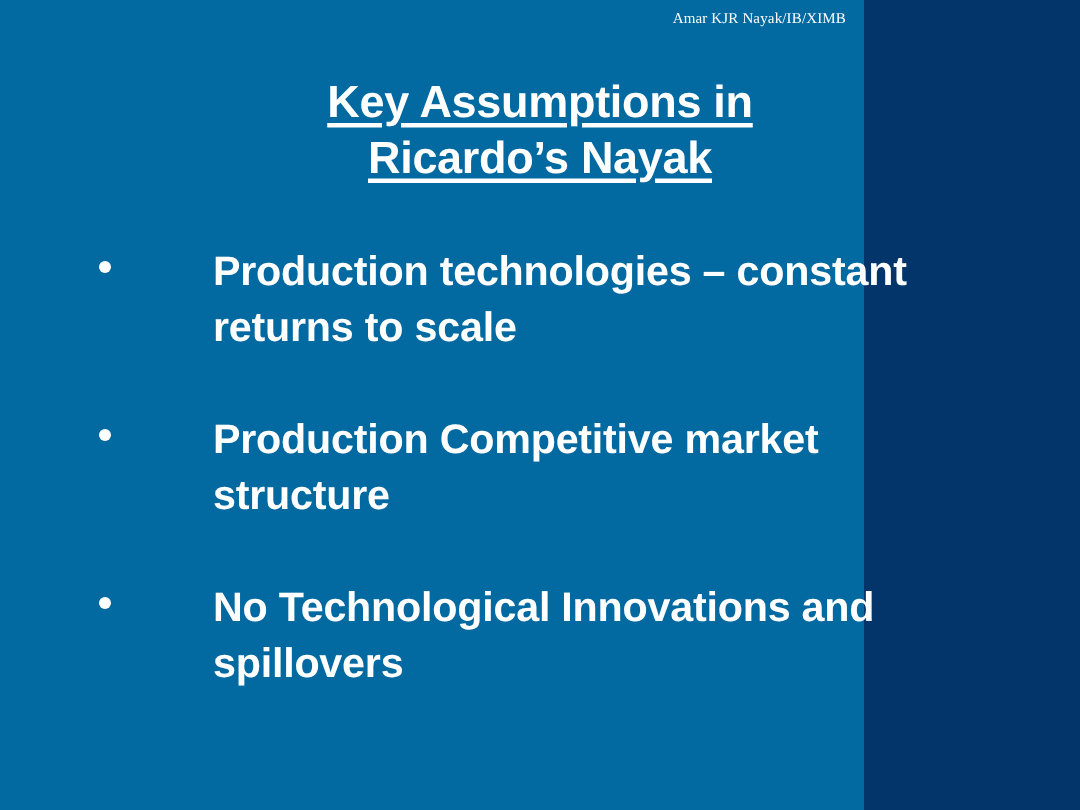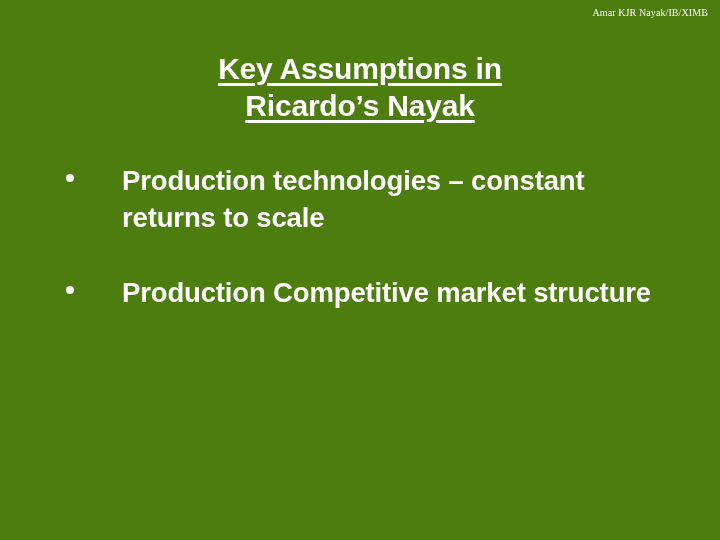--- a/index.html
+++ b/index.html
@@ -8,23 +8,23 @@
   }
   body {
     width: 720px;
     height: 540px;
     background: #03356b;
     font-family: "Liberation Sans", sans-serif;
     overflow: hidden;
   }
   .slide {
     position: relative;
-    width: 720px;
+    width: 576px;
     height: 540px;
-    background: #4d7c0f;
+    background: #0369a1;
     box-sizing: border-box;
   }
   .header-credit {
     position: absolute;
     top: 7px;
     right: 12px;
     font-family: "Liberation Serif", serif;
     font-size: 10px;
     line-height: 12px;
     color: #ffffff;
@@ -56,20 +56,21 @@
   .bullets {
     position: absolute;
     top: 162px;
     left: 0;
     width: 720px;
   }
   .bullet-row {
     position: relative;
     margin-bottom: 38px;
     min-height: 74px;
+    padding-left: 20px;
   }
   .bullet-marker {
     position: absolute;
     left: 66px;
     top: 12px;
     width: 8px;
     height: 8px;
     border-radius: 50%;
     background: #ffffff;
   }
@@ -104,16 +105,20 @@
     <div class="bullet-row">
       <span class="bullet-marker"></span>
       <p class="bullet-text">Production technologies – constant returns to scale</p>
     </div>
 
     <div class="bullet-row">
       <span class="bullet-marker"></span>
       <p class="bullet-text">Production Competitive market structure</p>
     </div>
 
+    <div class="bullet-row">
+      <span class="bullet-marker"></span>
+      <p class="bullet-text">No Technological Innovations and spillovers</p>
+    </div>
 
   </div>
 
 </div>
 
 </body></html>

